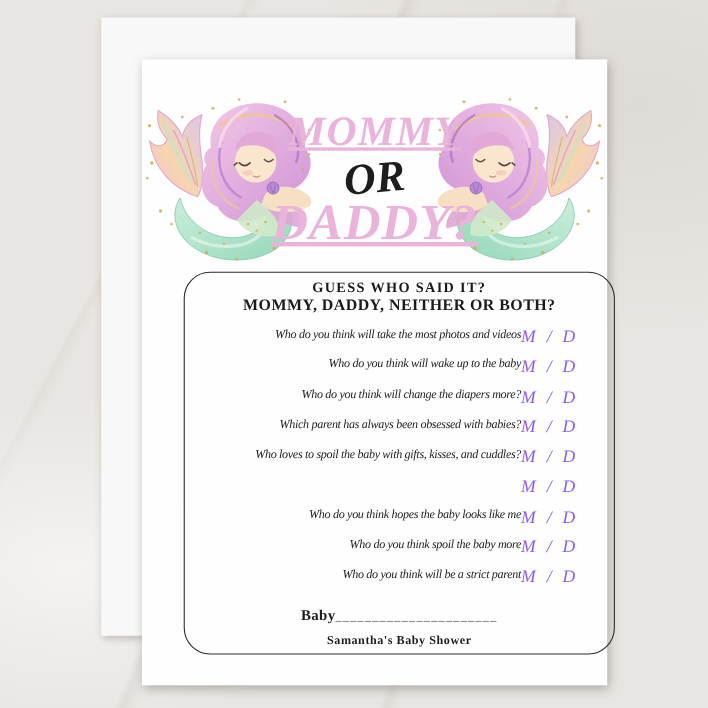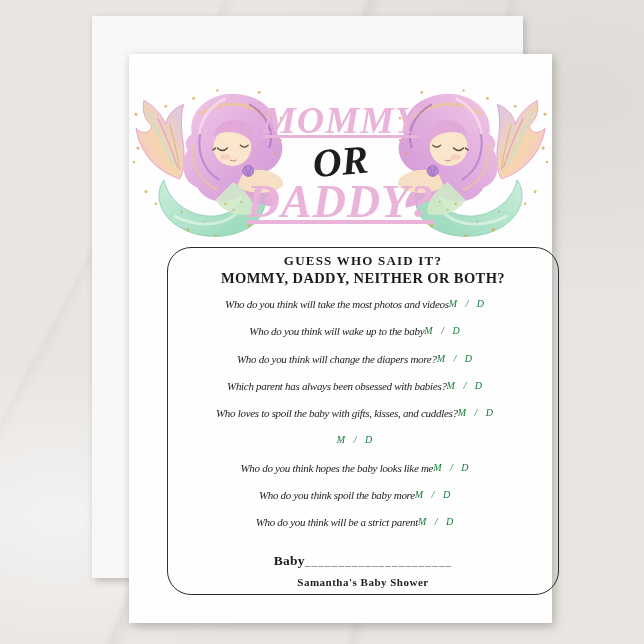--- a/index.html
+++ b/index.html
@@ -49,28 +49,28 @@
   .qhead1 {
     margin-top:5px; text-align:center; font-size:13px; font-weight:700;
     letter-spacing:1.2px; color:#1b1b1b;
   }
   .qhead2 {
     margin-top:1px; text-align:center; font-size:14.5px; font-weight:700;
     letter-spacing:.4px; color:#1b1b1b;
   }
   .qlist { position:absolute; top:50px; left:18px; right:20px; }
   .qrow {
-    height:27.3px; display:flex; justify-content:center; align-items:flex-start;
+    height:27.3px; display:flex; justify-content:flex-end; align-items:flex-start;
     white-space:nowrap;
   }
   .qtext {
     font-style:italic; font-size:11px; letter-spacing:-.3px; color:#222;
   }
   .qopts {
-    font-style:italic; font-size:10px; color:#15803d; word-spacing:6px;
+    font-style:italic; font-size:16px; color:#8b5cf6; word-spacing:6px;
     margin-right:15px; flex:none;
   }
   .name-row {
     position:absolute; top:303px; left:0; right:0; text-align:center;
     white-space:nowrap; color:#1d1d1d;
   }
   .name-label { font-size:13.5px; font-weight:700; letter-spacing:.3px; }
   .name-line  { font-size:11px; letter-spacing:1.2px; color:#3a3a3a; }
   .event-name {
     position:absolute; top:328px; left:0; right:0; text-align:center;

